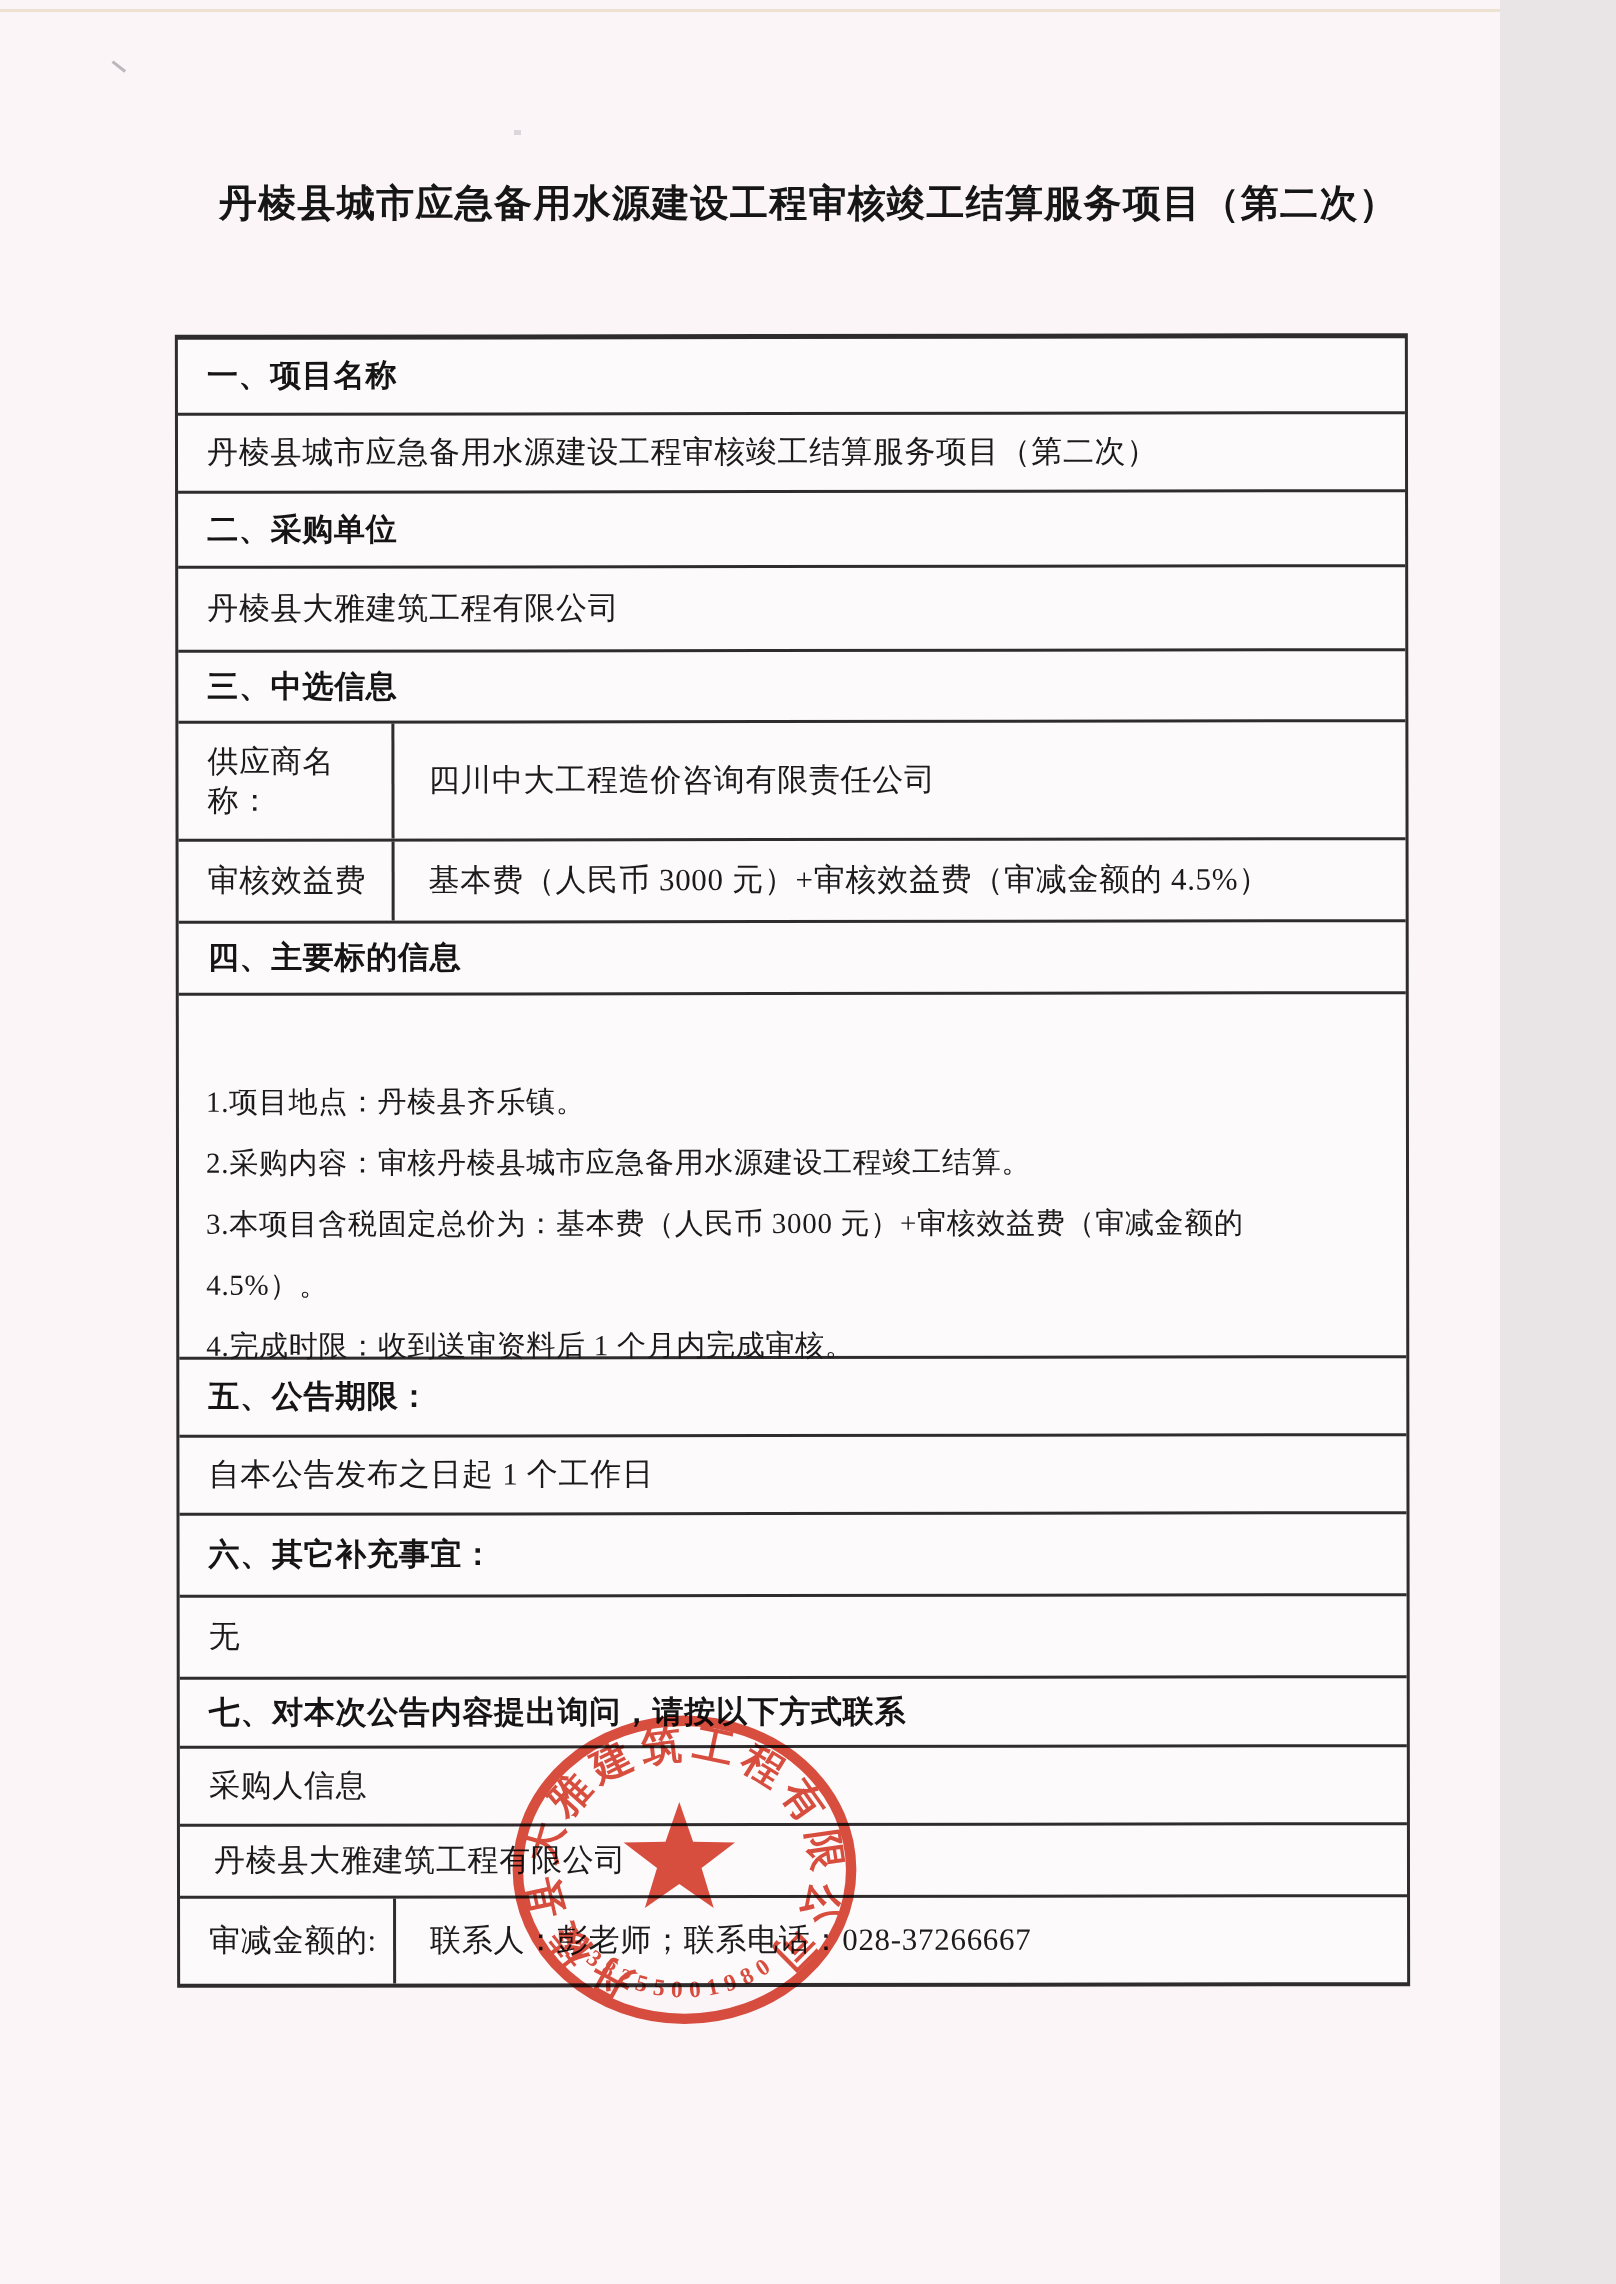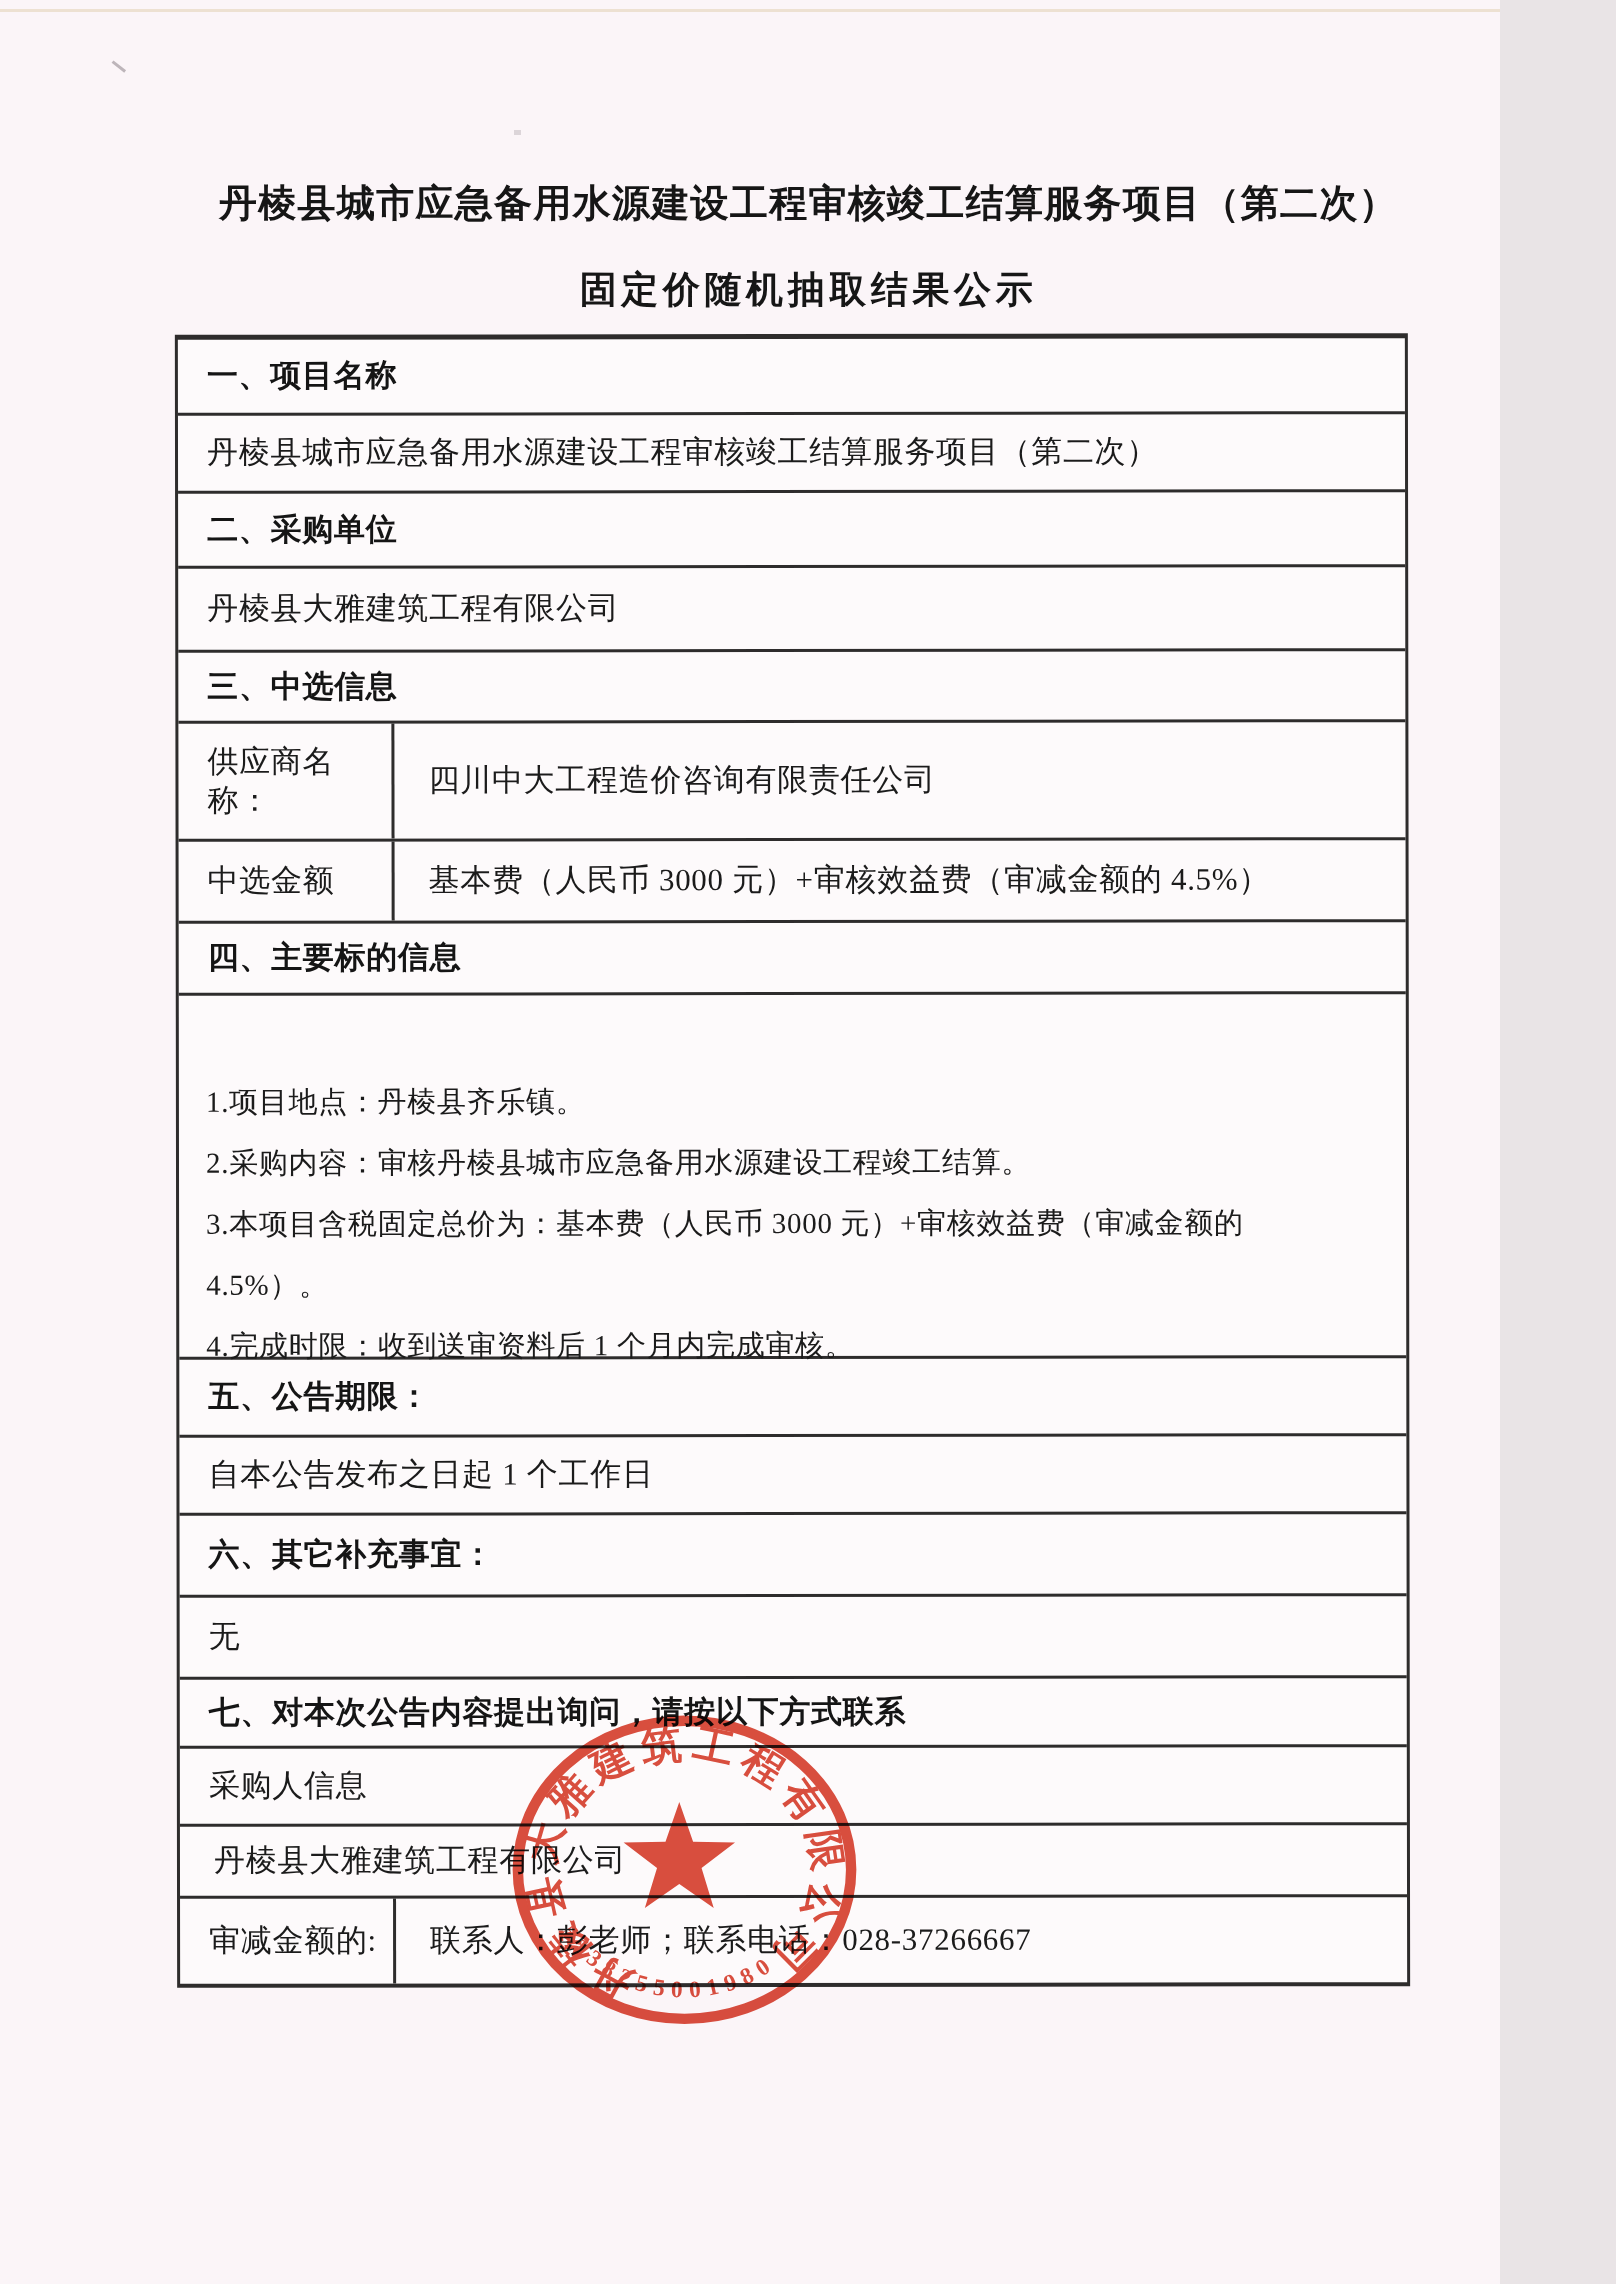--- a/index.html
+++ b/index.html
@@ -55,21 +55,20 @@
 
 <div class="page">
 
   <div class="scan-edge-top"></div>
   <div class="artifact a1"></div>
   <div class="artifact a2"></div>
   <div class="artifact a3"></div>
   <div class="artifact a4"></div>
 
   <div class="doc-title l1">丹棱县城市应急备用水源建设工程审核竣工结算服务项目（第二次）</div>
-  <div class="doc-title l2">固定价随机抽取结果公示</div>
 
   <div class="doc-table">
 
     <div class="row h117">
       <div class="cell full bold">一、项目名称</div>
     </div>
 
     <div class="row h120">
       <div class="cell full">丹棱县城市应急备用水源建设工程审核竣工结算服务项目（第二次）</div>
     </div>
@@ -85,21 +84,21 @@
     <div class="row h109">
       <div class="cell full bold">三、中选信息</div>
     </div>
 
     <div class="row h181">
       <div class="cell key">供应商名称：</div>
       <div class="cell val">四川中大工程造价咨询有限责任公司</div>
     </div>
 
     <div class="row h126">
-      <div class="cell key">中选金额</div>
+      <div class="cell key">审核效益费</div>
       <div class="cell val">基本费（人民币 3000 元）+审核效益费（审减金额的 4.5%）</div>
     </div>
 
     <div class="row h110">
       <div class="cell full bold">四、主要标的信息</div>
     </div>
 
     <div class="row multi h558">
       <div class="multi-inner">
         <div>1.项目地点：丹棱县齐乐镇。</div>

